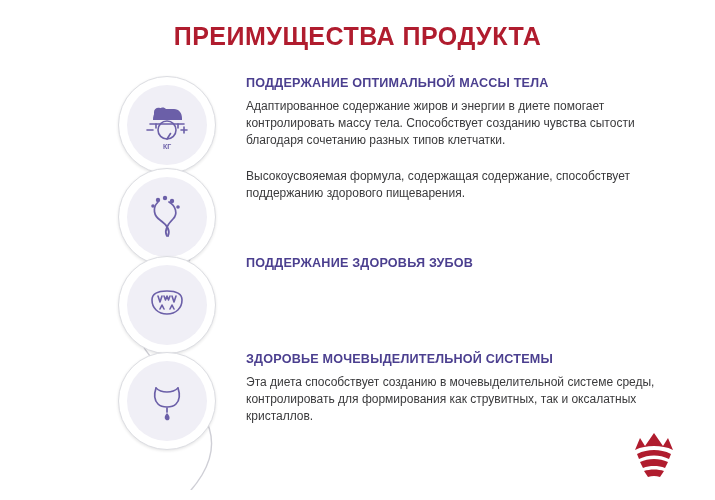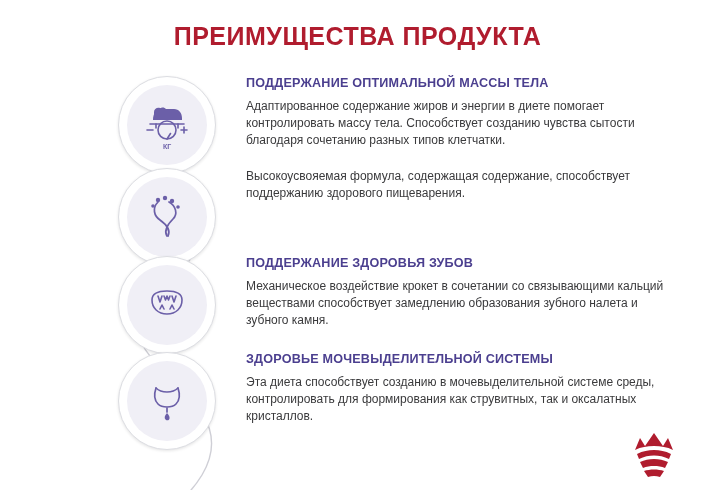--- a/index.html
+++ b/index.html
@@ -186,21 +186,20 @@
             <path d="M20 20 L22 26 L24 20"></path>
             <path d="M34 20 L36 26 L38 20"></path>
             <path d="M26 20 L27.5 24 L29 20 L30.5 24 L32 20"></path>
             <path d="M22 33 L24 29 L26 33 M32 33 L34 29 L36 33"></path>
           </g>
         </svg>
       </div>
     </div>
     <div class="text">
       <h3>ПОДДЕРЖАНИЕ ЗДОРОВЬЯ ЗУБОВ</h3>
-      <p>Механическое воздействие крокет в сочетании со связывающими кальций веществами способствует замедлению образования зубного налета и зубного камня.</p>
     </div>
   </div>
 
   <div class="benefit" style="top:352px;">
     <div class="icon-wrap">
       <div class="icon-outer"></div>
       <div class="icon-inner">
         <svg width="58" height="58" viewBox="0 0 58 58">
           <g stroke="#6b5fa8" stroke-width="1.7" fill="none" stroke-linecap="round" stroke-linejoin="round">
             <path d="M18 16 C16 22, 16 28, 20 32 C24 36, 34 36, 38 32 C42 28, 42 22, 40 16"></path>

